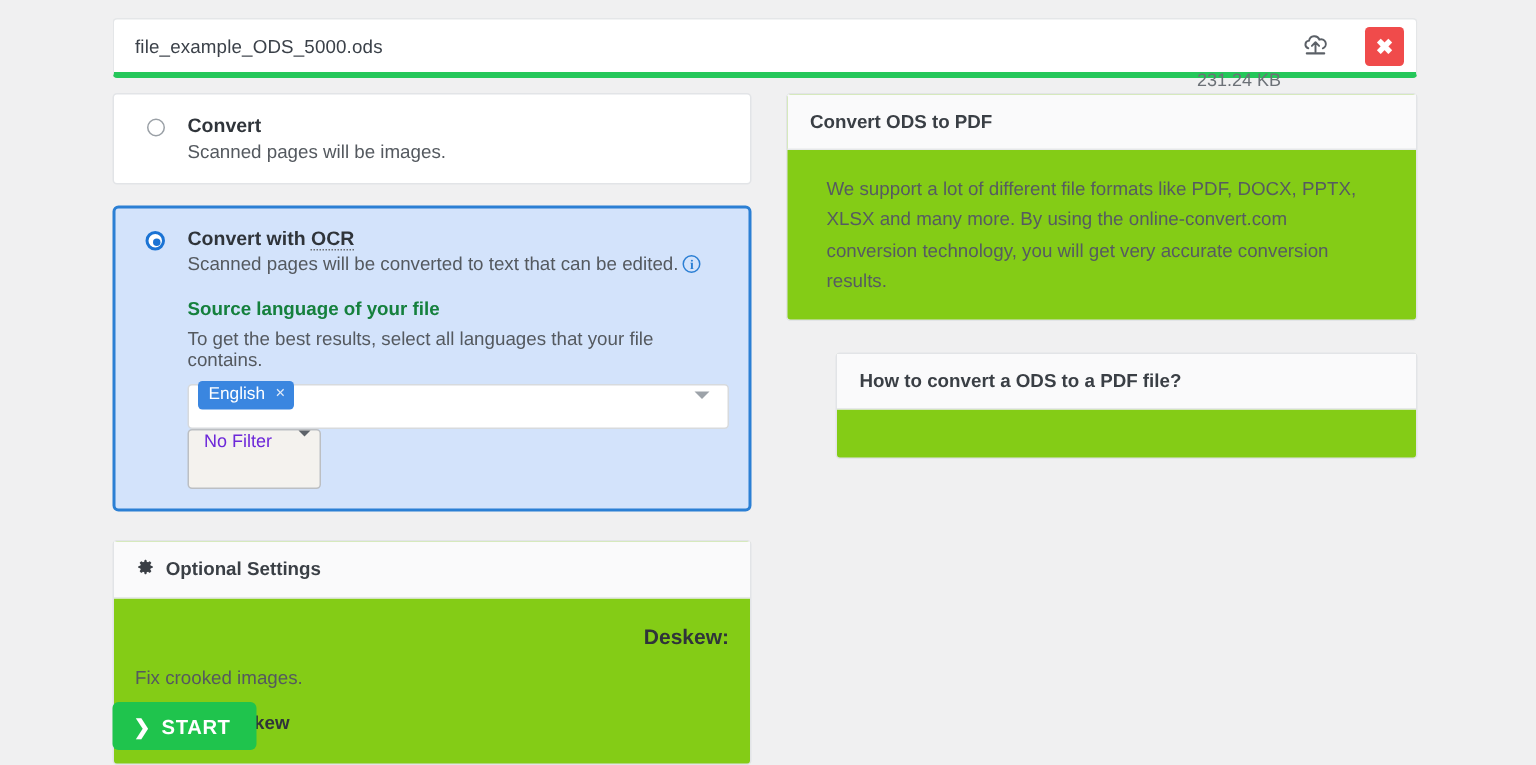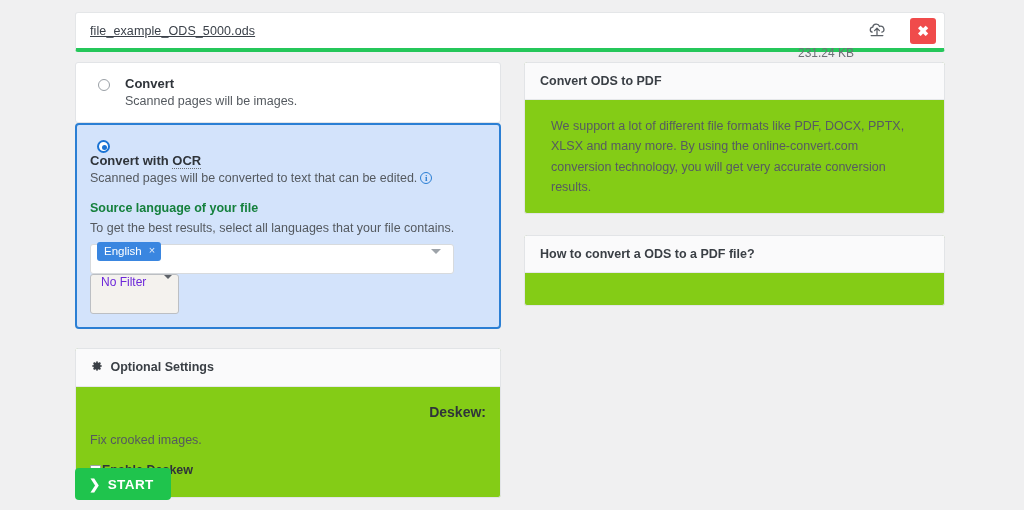--- a/index.html
+++ b/index.html
@@ -24,21 +24,20 @@
     border-radius: 3px;
     display: flex;
     align-items: center;
     padding: 0 8px 0 14px;
   }
   .file-name {
     flex: 1;
     font-size: 12.5px;
     color: #3b4149;
     letter-spacing: .1px;
-    text-decoration: underline;
   }
   .file-size {
     font-size: 12px;
     color: #6c7177;
     margin-right: 12px;
     white-space: nowrap;
     margin-top: 45px;
   }
   .cloud-icon {
     width: 22px; height: 22px;
@@ -289,21 +288,21 @@
     cursor: pointer;
     font-family: "Liberation Sans", sans-serif;
   }
 
   
   .right-col {
     position: absolute;
     left: 524px; top: 62px;
     width: 421px;
   }
-  .right-card-2 { margin-top: 21px; }
+  .right-card-2 { margin-top: 21px; margin-left: 33px; }
   .empty-body { height: 26px; }
 </style>
 </head>
 <body>
 
 <div class="file-bar">
   <span class="file-name">file_example_ODS_5000.ods</span>
   <span class="file-size">231.24 KB</span>
   <span class="cloud-icon">
     <svg width="18" height="16" viewBox="0 0 18 16" aria-hidden="true">
@@ -318,21 +317,21 @@
 <div class="left-col">
 
   <div class="option">
     <span class="radio"></span>
     <div class="opt-body">
       <div class="opt-title">Convert</div>
       <div class="opt-desc">Scanned pages will be images.</div>
     </div>
   </div>
 
-  <div class="option selected" style="flex-direction:column;">
+  <div class="option selected" style="margin-top:14px;">
     <span class="radio"></span>
     <div class="opt-body">
       <div class="opt-title"><span>Convert with </span><span class="abbr">OCR</span></div>
       <div class="opt-desc"><span>Scanned pages will be converted to text that can be edited.</span><span class="info-icon">i</span></div>
 
       <div class="sub-label">Source language of your file</div>
       <div class="sub-hint">To get the best results, select all languages that your file contains.</div>
 
       <div class="lang-select">
         <span class="chip">

